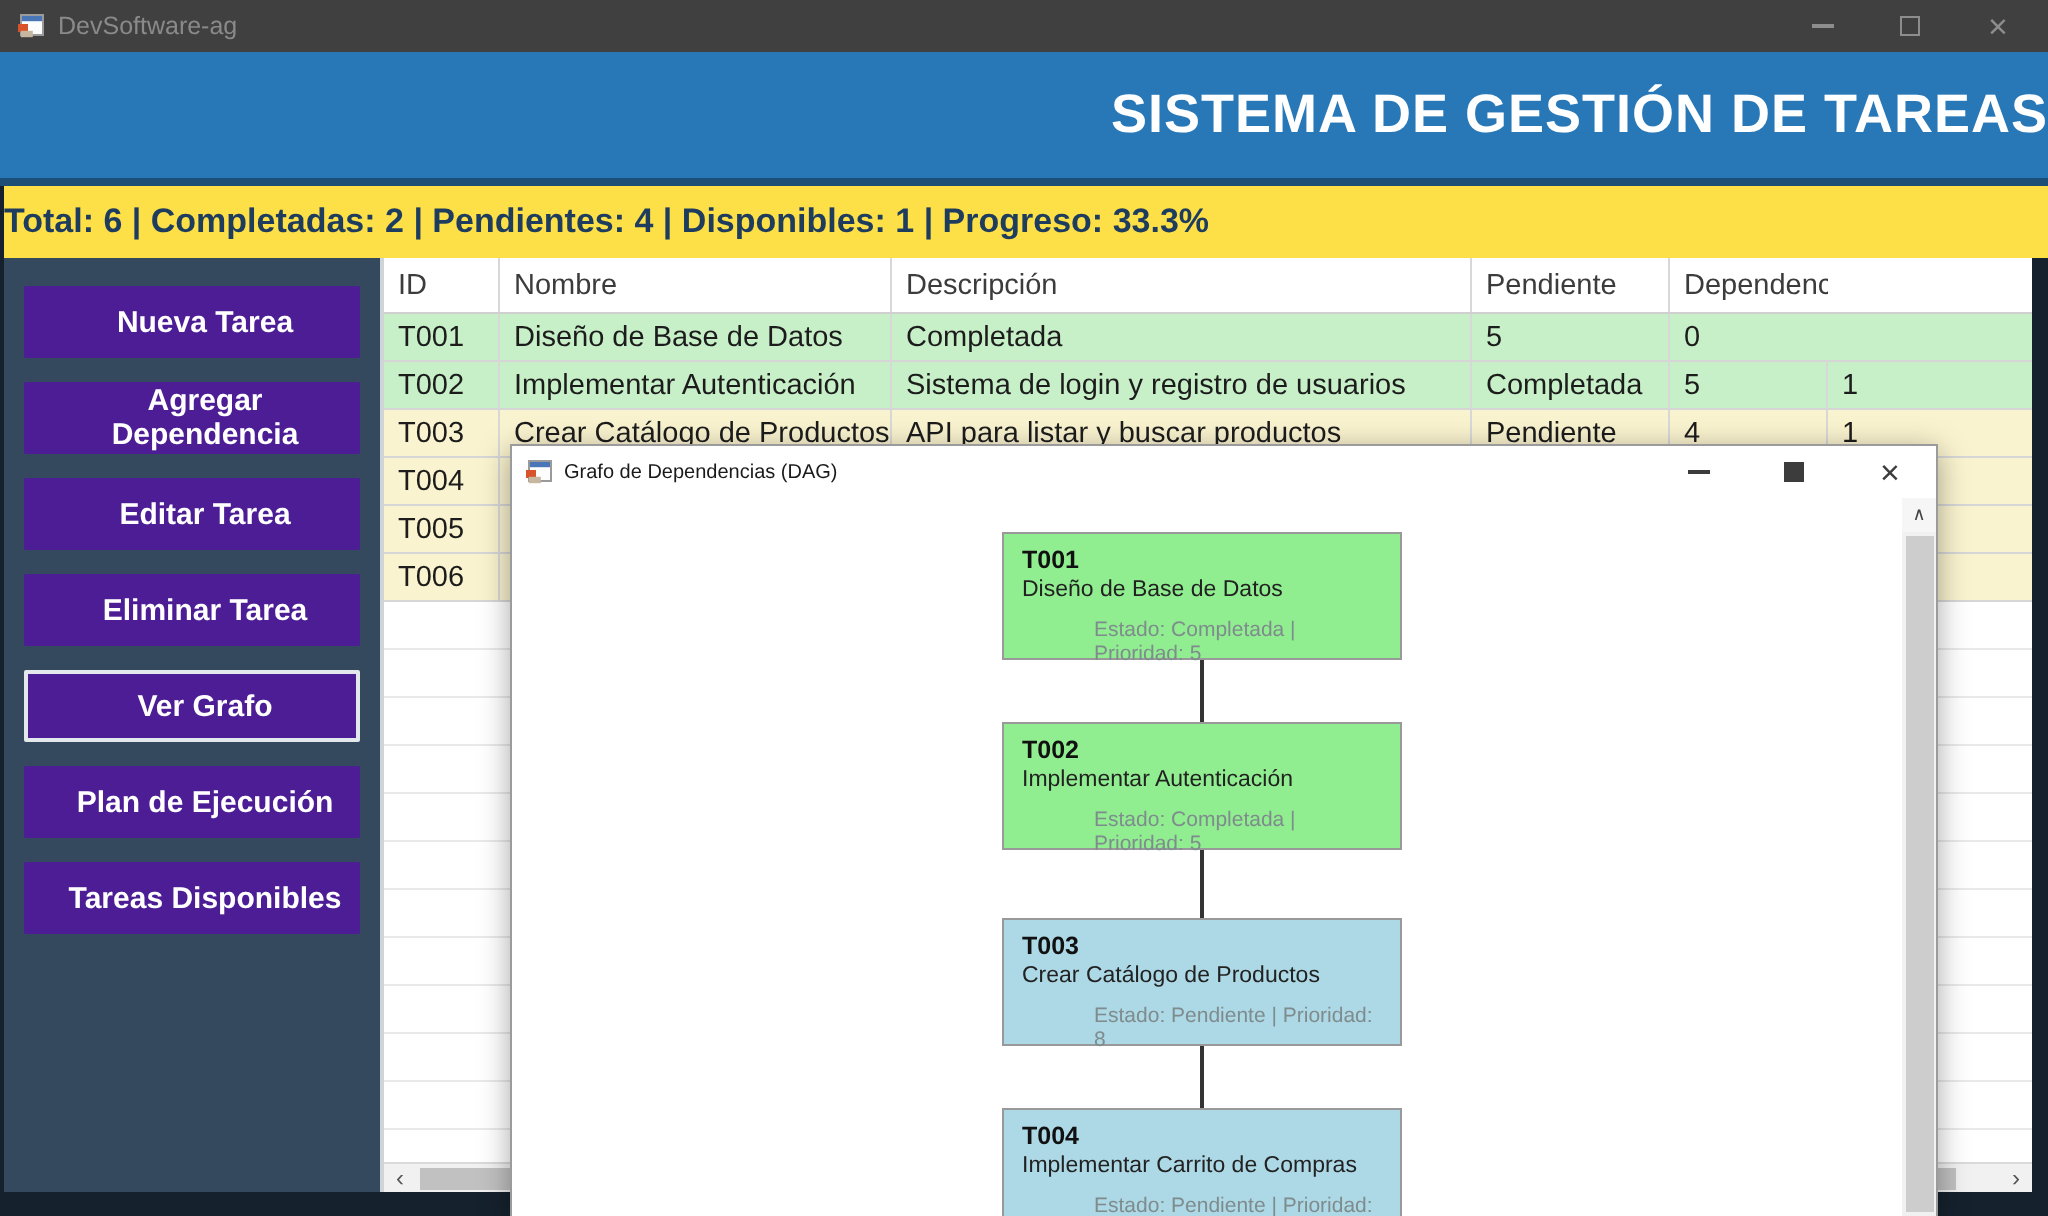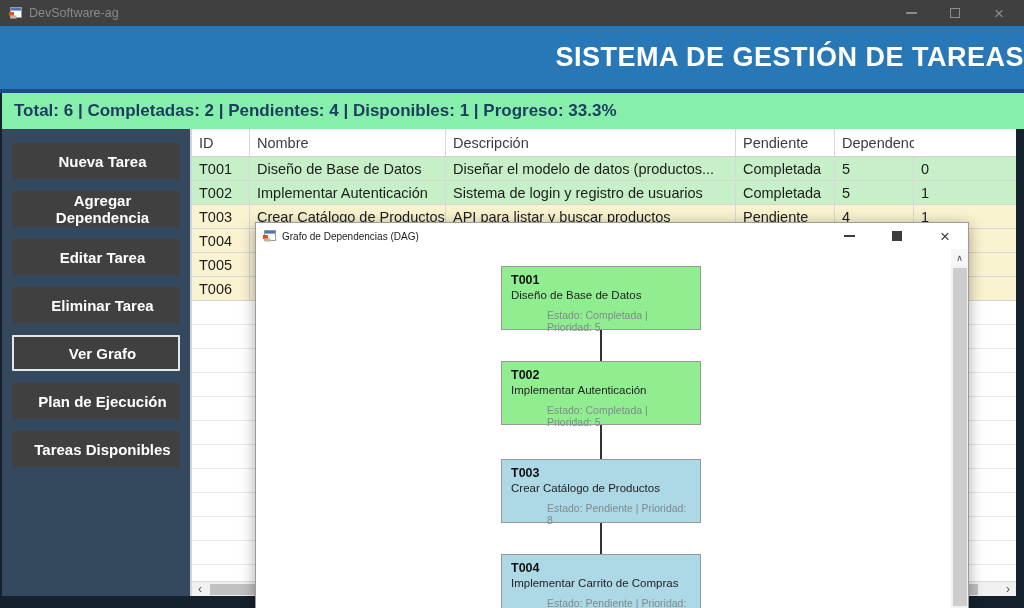--- a/index.html
+++ b/index.html
@@ -15,28 +15,28 @@
   .wc { color:#8d8d8d; cursor:default; display:flex; align-items:center; justify-content:center; width:18px; height:18px; }
   .wc-min-bar { width:11px; height:1.5px; background:#8d8d8d; display:inline-block; }
   .wc-max-box { width:10px; height:10px; border:1.5px solid #8d8d8d; display:inline-block; }
   .wc-close-x { font-size:17px; line-height:1; color:#8d8d8d; }
 
   
   .header { height:67px; background:#2878B8; border-bottom:4px solid #1D4E75; display:flex; align-items:center; justify-content:flex-end; }
   .header h1 { color:#FFFFFF; font-size:27px; font-weight:bold; letter-spacing:.5px; }
 
   
-  .statsbar { height:36px; background:#86efac; display:flex; align-items:center; padding-left:12px; border-left:2px solid #15212D; }
+  .statsbar { height:36px; background:#fde047; display:flex; align-items:center; padding-left:0; border-left:2px solid #15212D; }
   .statsbar span { font-size:17px; font-weight:bold; color:#1D3C5E; }
 
   
   .content { display:flex; height:467px; background:#15212D; padding-left:2px; padding-right:8px; }
 
   .sidebar { width:188px; background:#34495E; padding-top:14px; display:flex; flex-direction:column; align-items:center; }
-  .side-btn { width:168px; height:36px; margin-bottom:12px; background:#404040; border:none; color:#FFFFFF;
+  .side-btn { width:168px; height:36px; margin-bottom:12px; background:#4c1d95; border:none; color:#FFFFFF;
               font-family:inherit; font-size:15px; font-weight:bold; cursor:pointer; border-radius:1px;padding-left:13px; }
   .side-btn.focused { border:2px solid #E3E8EC; }
 
   .main { flex:1; background:#FFFFFF; display:flex; flex-direction:column; border-left:2px solid #cfd4d8; }
 
   .trow { display:grid; grid-template-columns:58px 196px 290px 99px 79px 1fr; }
   .thead { height:28px; border-bottom:1px solid #D0D0D0; }
   .thead .cell { font-size:14.5px; color:#3C3C3C; }
   .cell { display:flex; align-items:center; padding-left:7px; border-right:1px solid #D8D8D8; overflow:hidden;
           white-space:nowrap; font-size:14.5px; color:#1C1C1C; }
@@ -131,21 +131,20 @@
         <div class="cell">ID</div>
         <div class="cell">Nombre</div>
         <div class="cell">Descripción</div>
         <div class="cell">Pendiente</div>
         <div class="cell">Dependencias</div>
       </div>
 
       <div class="trow drow completada">
         <div class="cell">T001</div>
         <div class="cell">Diseño de Base de Datos</div>
-        <div class="cell">Diseñar el modelo de datos (productos...</div>
         <div class="cell">Completada</div>
         <div class="cell">5</div>
         <div class="cell">0</div>
       </div>
 
       <div class="trow drow completada">
         <div class="cell">T002</div>
         <div class="cell">Implementar Autenticación</div>
         <div class="cell">Sistema de login y registro de usuarios</div>
         <div class="cell">Completada</div>

